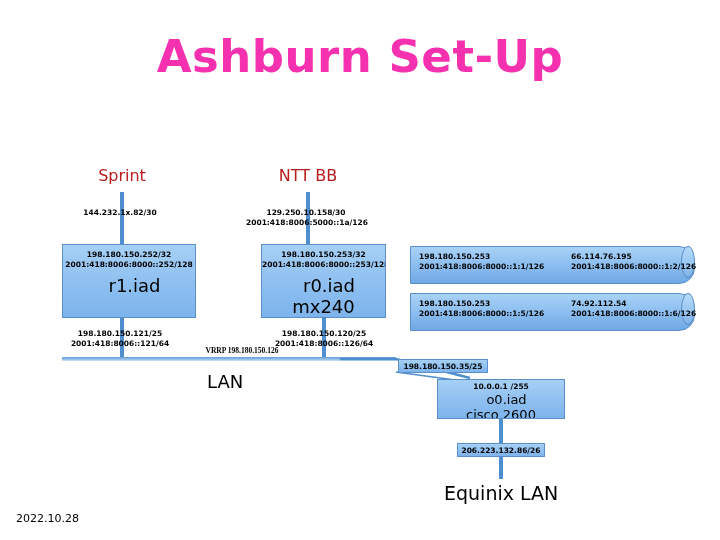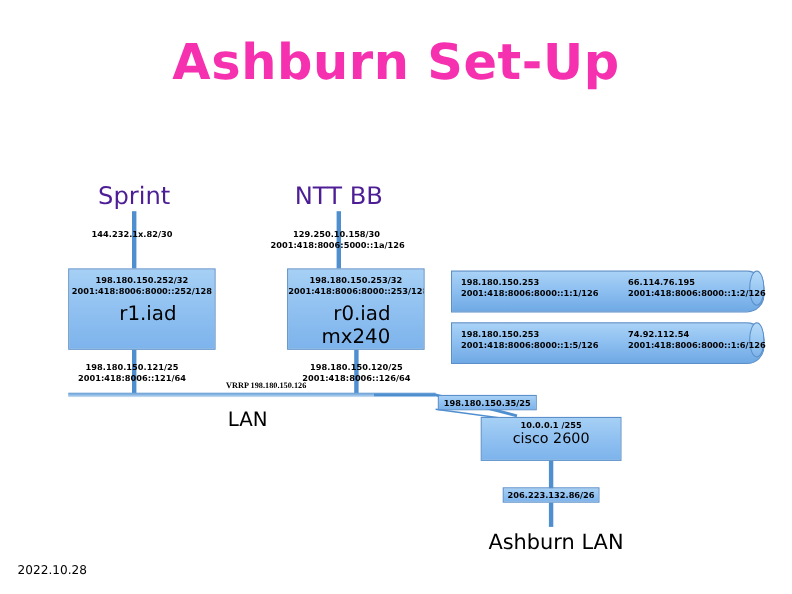--- a/index.html
+++ b/index.html
@@ -34,23 +34,23 @@
     font-size: 45px;
     font-weight: bold;
     letter-spacing: 0.5px;
     line-height: 1;
     white-space: nowrap;
   }
 
   
   .provider-label {
     position: absolute;
-    color: #4c1d95;
-    font-family: "DejaVu Sans", sans-serif;
-    font-size: 22px;
+    color: #b91c1c;
+    font-family: "DejaVu Sans", sans-serif;
+    font-size: 16px;
     font-weight: normal;
     white-space: nowrap;
     text-align: center;
   }
 
   
   .vlink {
     position: absolute;
     width: 4px;
     background: #4f8fd0;
@@ -253,26 +253,27 @@
     <div class="cyl-text" style="left:8px; top:5px;">198.180.150.253</div>
     <div class="cyl-text" style="left:8px; top:15px;">2001:418:8006:8000::1:5/126</div>
     <div class="cyl-text" style="left:160px; top:5px;">74.92.112.54</div>
     <div class="cyl-text" style="left:160px; top:15px;">2001:418:8006:8000::1:6/126</div>
   </div>
 
   <div class="chip" style="left:398px; top:359px; width:90px; height:14px;">198.180.150.35/25</div>
 
   <div class="router-box" style="left:437px; top:379px; width:128px; height:40px;">
     <div class="router-addr" style="margin-top:2px;">10.0.0.1 /255</div>
+    <div class="router-name" style="margin-top:0; font-size:13px; line-height:15px;">o0.iad</div>
     <div class="router-model" style="font-size:13px; line-height:15px;">cisco 2600</div>
   </div>
 
   <div class="vlink" style="left:499px; top:419px; height:25px;"></div>
 
   <div class="chip" style="left:457px; top:443px; width:88px; height:14px;">206.223.132.86/26</div>
 
   <div class="vlink" style="left:499px; top:457px; height:22px;"></div>
 
-  <div id="equinix-label" style="left:444px; top:482px;">Ashburn LAN</div>
+  <div id="equinix-label" style="left:444px; top:482px;">Equinix LAN</div>
 
   <div id="footer-date">2022.10.28</div>
 
 </div>
 
 </body></html>

